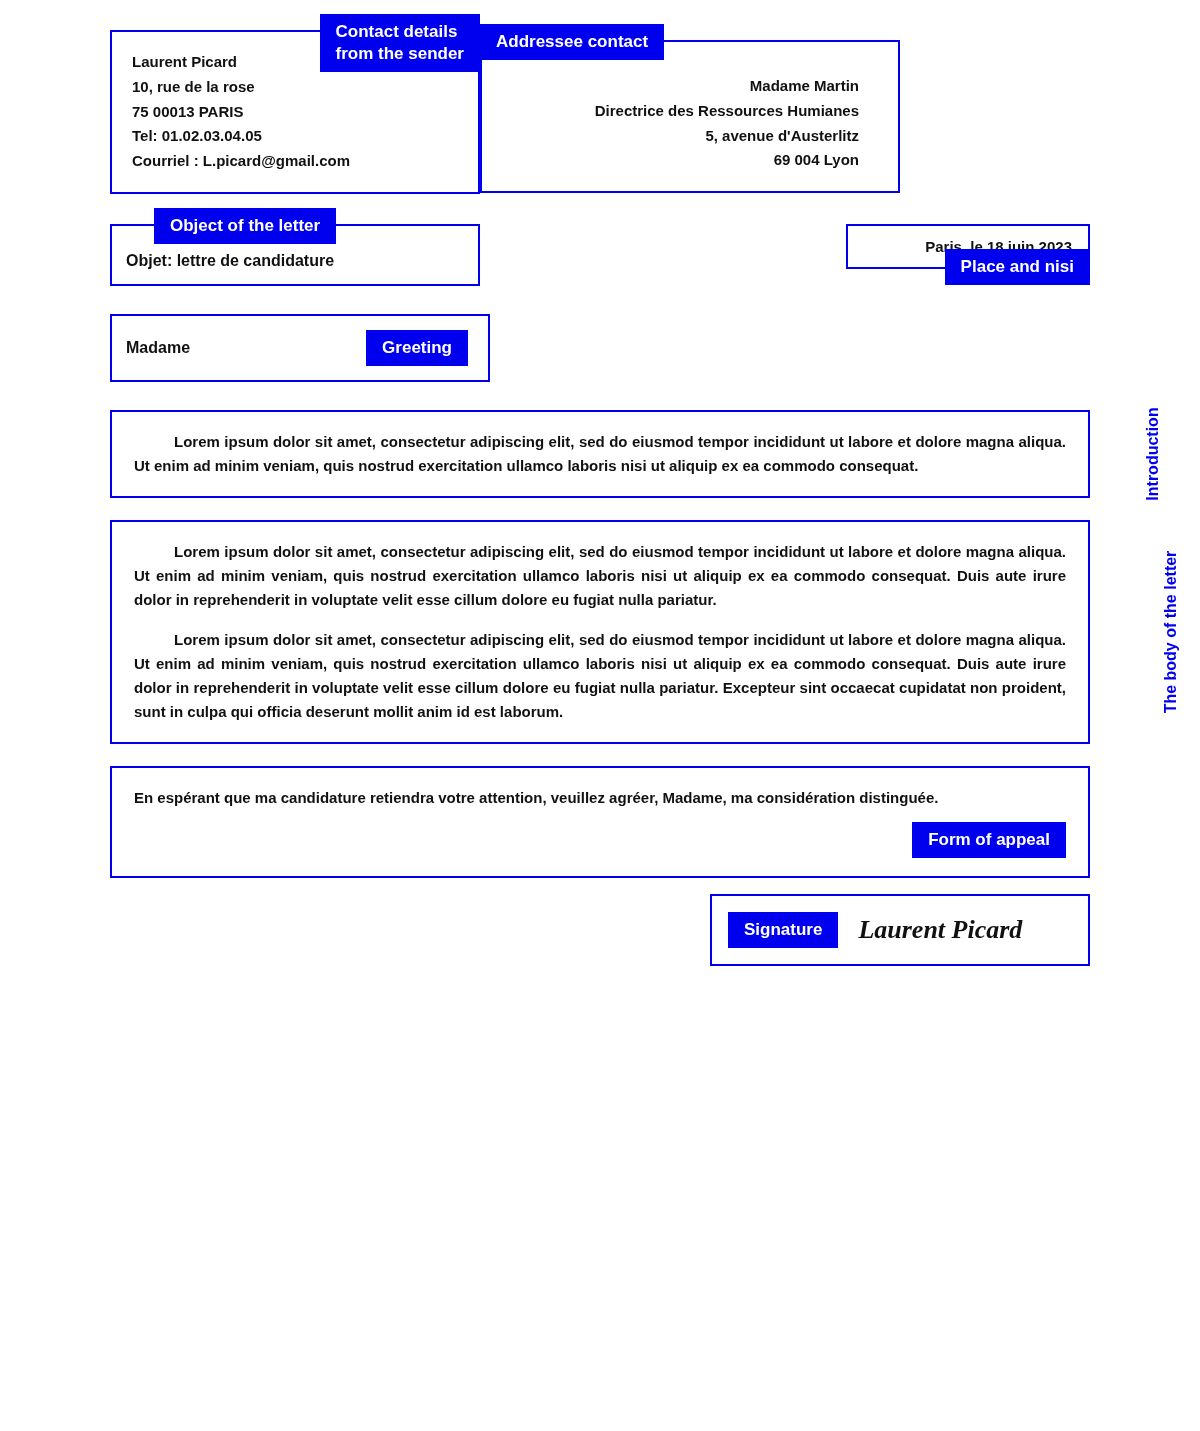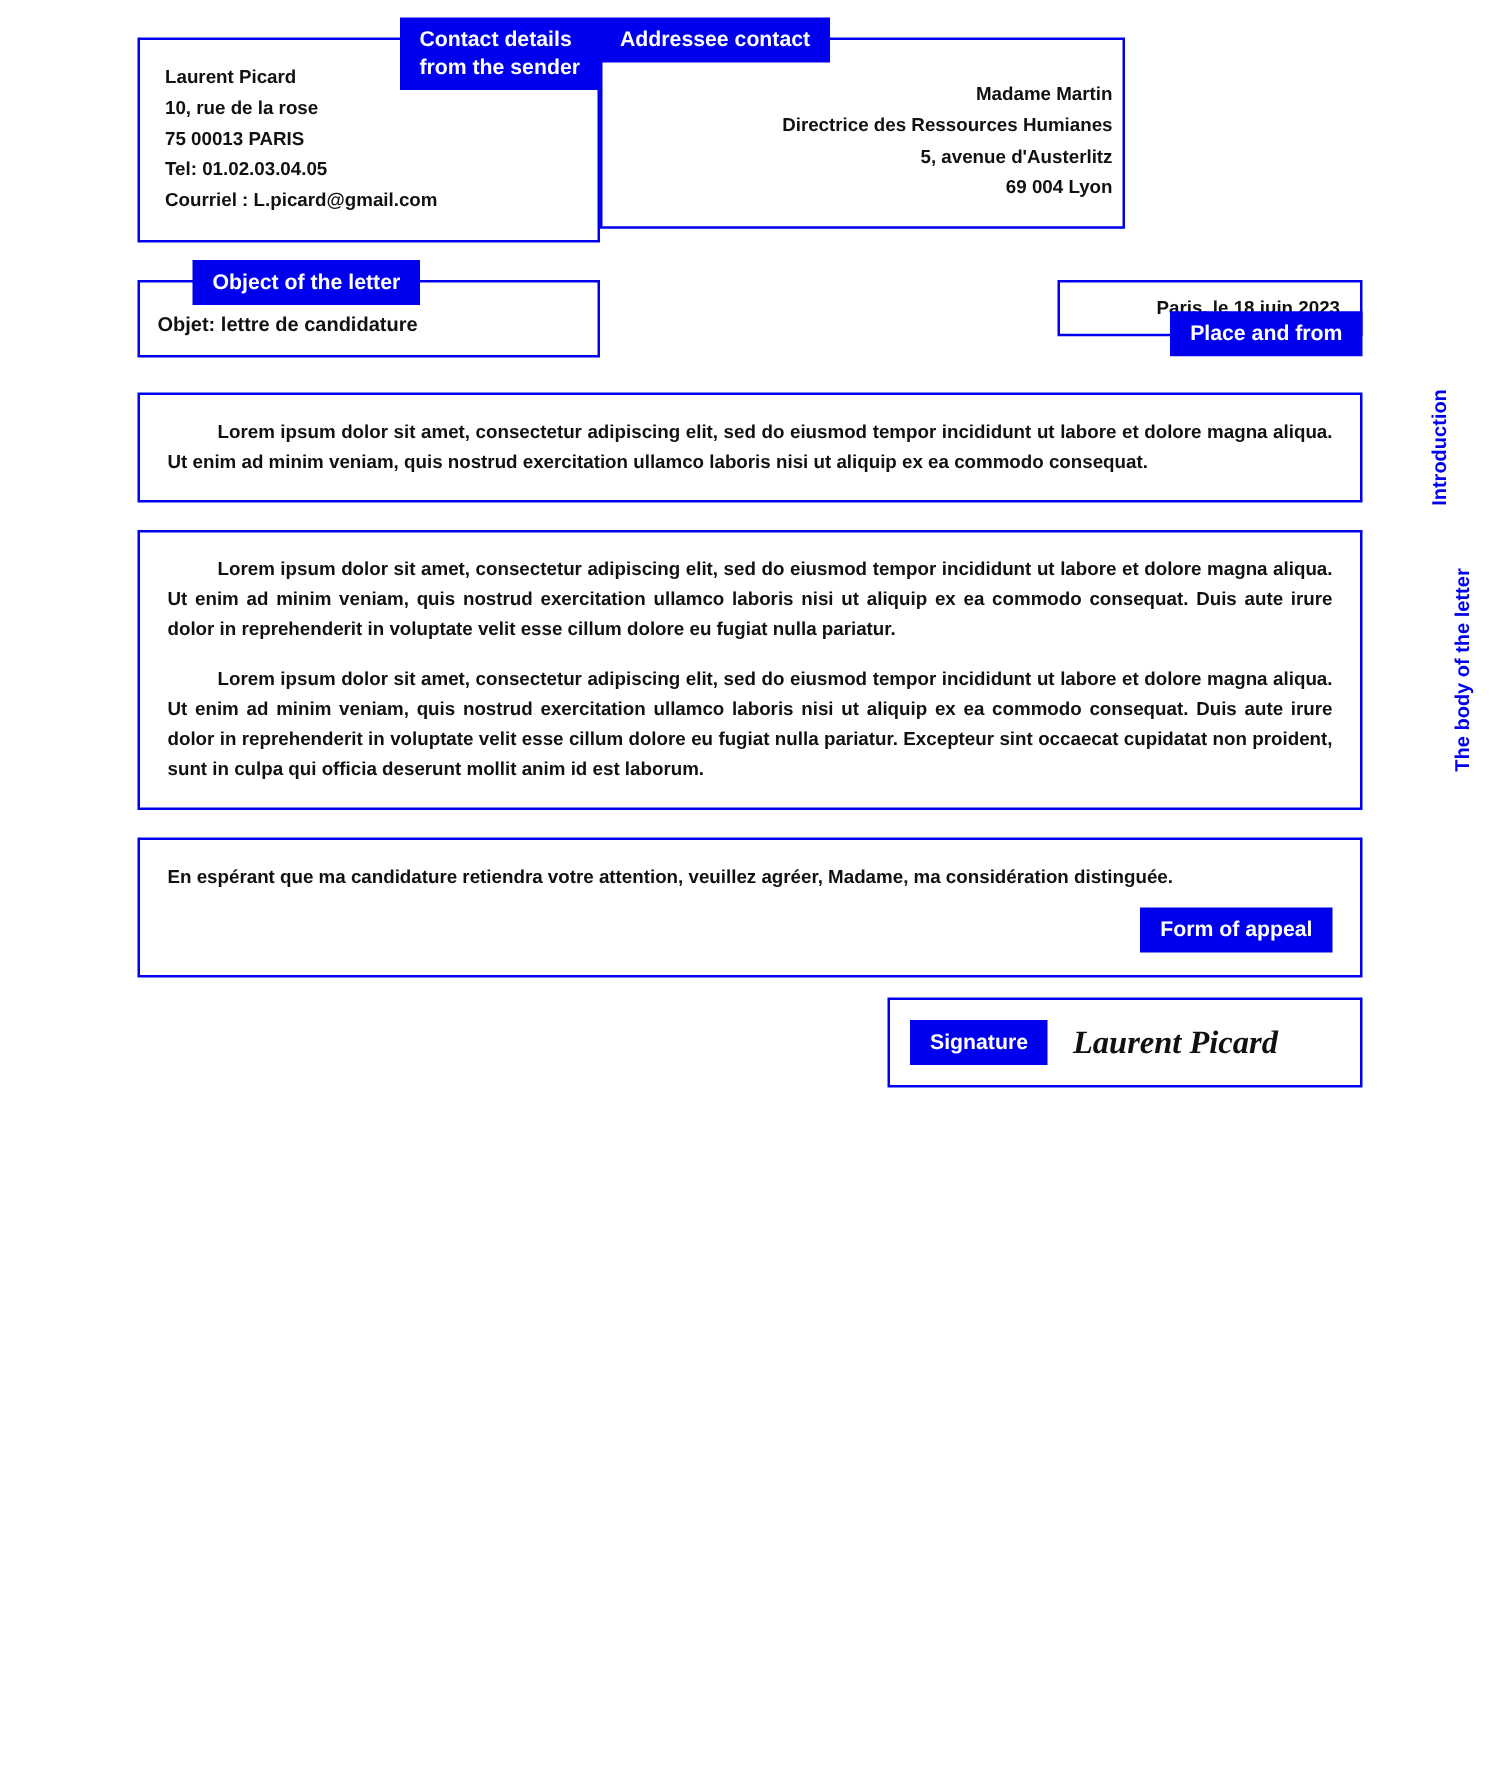--- a/index.html
+++ b/index.html
@@ -56,23 +56,24 @@
     .sender-text {
       font-weight: bold;
       font-size: 15px;
       line-height: 1.65;
       color: #111;
     }
 
     .addressee-block {
       position: relative;
       border: 2.5px solid #0000ee;
-      padding: 18px 8px 18px 22px;
+      padding: 18px 39px 18px 22px;
       width: 420px;
       min-height: 130px;
+      margin-top: 10px;
     }
 
     .addressee-block .badge {
       position: absolute;
       top: -18px;
       left: -2px;
     }
 
     .addressee-text {
       text-align: right;
@@ -308,25 +309,31 @@
 
   <div class="mid-row">
 
     <div class="object-block">
       <div class="badge">Object of the letter</div>
       <div class="object-text">Objet: lettre de candidature</div>
     </div>
 
     <div class="date-block">
       <div class="date-text">Paris, le 18 juin 2023</div>
-      <div class="badge">Place and from</div>
-    </div>
-
-  </div>
-
+      <div class="badge">Place and nisi</div>
+    </div>
+
+  </div>
+
+  <div class="greeting-row">
+    <div class="greeting-block">
+      <span class="greeting-text">Madame</span>
+      <div class="badge">Greeting</div>
+    </div>
+  </div>
 
   <div class="intro-section" style="position:relative;">
     <div class="intro-block">
       <span class="indent">Lorem ipsum dolor sit amet, consectetur adipiscing elit, sed do eiusmod tempor incididunt ut labore et dolore magna aliqua. Ut enim ad minim veniam, quis nostrud exercitation ullamco laboris nisi ut aliquip ex ea commodo consequat.</span>
     </div>
     <span class="intro-label" style="position:absolute; right:-72px; top:50%; writing-mode:vertical-rl; transform:rotate(180deg) translateY(50%); color:#0000ee; font-weight:bold; font-size:16px; white-space:nowrap;">Introduction</span>
   </div>
 
   <div class="body-section" style="position:relative;">
     <div class="body-block">

